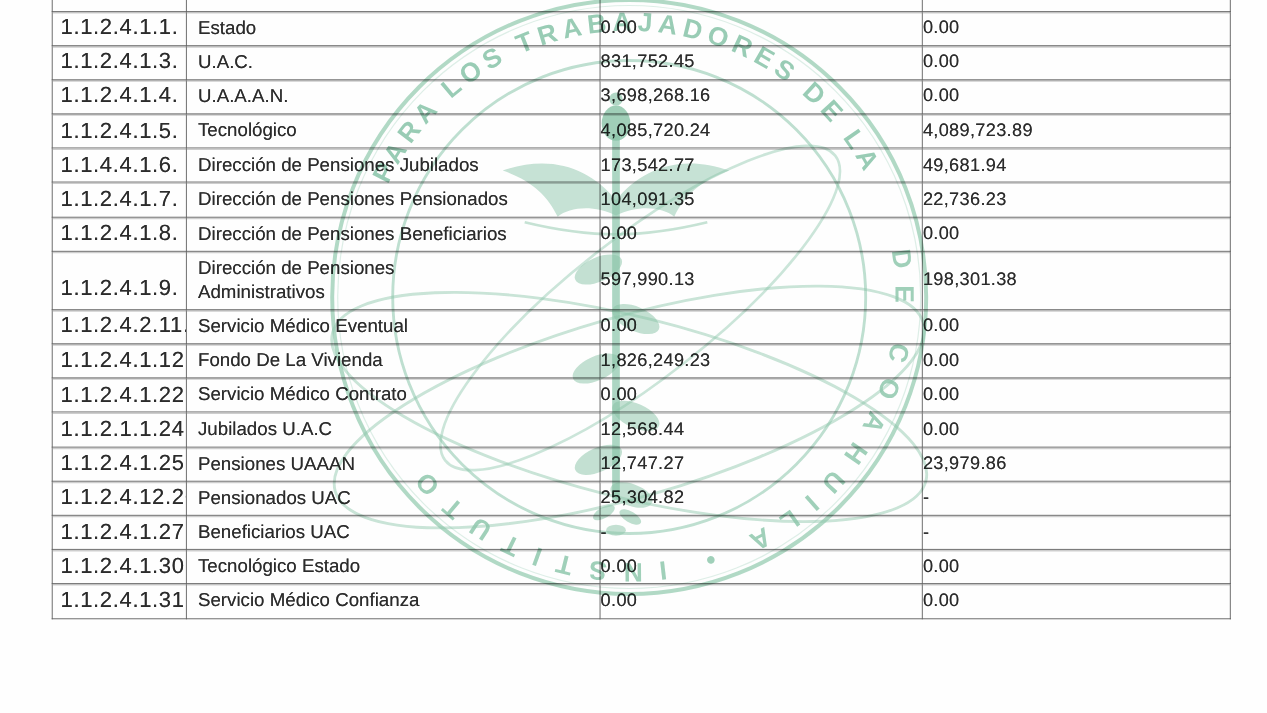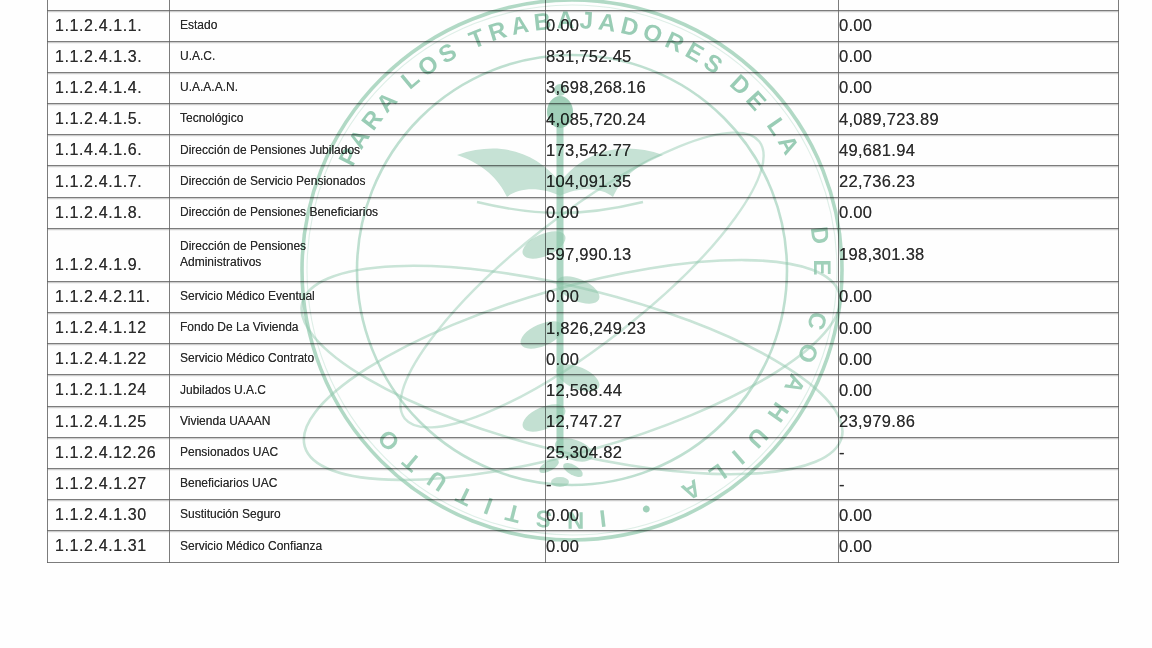--- a/index.html
+++ b/index.html
@@ -18,22 +18,22 @@
   .grid td{
     border:1.4px solid rgba(95,95,95,.82);
     box-shadow:inset 0 2.6px 0 -1.3px rgba(125,125,125,.38);
     padding:0;overflow:hidden;vertical-align:middle;
     color:#2b2b2b;text-shadow:0 0 .6px rgba(40,40,40,.7);
   }
   .grid tr{height:31.2px;}
   .grid tr.spacer{height:31.5px;}
   .grid tr.spacer td{box-shadow:none;}
   .grid tr.tall{height:53px;}
-  td.code{font-size:16px;letter-spacing:.6px;padding-left:7px;white-space:nowrap;}
-  td.name{font-size:12px;padding-left:10px;white-space:pre-line;line-height:1.3;}
+  td.code{font-size:20px;letter-spacing:.6px;padding-left:7px;white-space:nowrap;}
+  td.name{font-size:17px;padding-left:10px;white-space:pre-line;line-height:1.3;}
   td.val {font-size:16.5px;text-align:left;padding-right:11px;letter-spacing:.3px;white-space:nowrap;}
   tr.tall td.code{vertical-align:bottom;padding-bottom:7px;}
 
   
   .seal{
     position:absolute;left:252px;top:-50px;
     mix-blend-mode:multiply;opacity:.93;pointer-events:none;
   }
   .seal text{
     font-family:"Liberation Sans","DejaVu Sans",sans-serif;
@@ -84,21 +84,21 @@
       <td class="val">4,089,723.89</td>
     </tr>
         <tr>
       <td class="code">1.1.4.4.1.6.</td>
       <td class="name">Dirección de Pensiones Jubilados</td>
       <td class="val">173,542.77</td>
       <td class="val">49,681.94</td>
     </tr>
         <tr>
       <td class="code">1.1.2.4.1.7.</td>
-      <td class="name">Dirección de Servicio Pensionados</td>
+      <td class="name">Dirección de Pensiones Pensionados</td>
       <td class="val">104,091.35</td>
       <td class="val">22,736.23</td>
     </tr>
         <tr>
       <td class="code">1.1.2.4.1.8.</td>
       <td class="name">Dirección de Pensiones Beneficiarios</td>
       <td class="val">0.00</td>
       <td class="val">0.00</td>
     </tr>
         <tr class="tall">
@@ -127,39 +127,39 @@
       <td class="val">0.00</td>
     </tr>
         <tr>
       <td class="code">1.1.2.1.1.24</td>
       <td class="name">Jubilados U.A.C</td>
       <td class="val">12,568.44</td>
       <td class="val">0.00</td>
     </tr>
         <tr>
       <td class="code">1.1.2.4.1.25</td>
-      <td class="name">Vivienda UAAAN</td>
+      <td class="name">Pensiones UAAAN</td>
       <td class="val">12,747.27</td>
       <td class="val">23,979.86</td>
     </tr>
         <tr>
       <td class="code">1.1.2.4.12.26</td>
       <td class="name">Pensionados UAC</td>
       <td class="val">25,304.82</td>
       <td class="val">-</td>
     </tr>
         <tr>
       <td class="code">1.1.2.4.1.27</td>
       <td class="name">Beneficiarios UAC</td>
       <td class="val">-</td>
       <td class="val">-</td>
     </tr>
         <tr>
       <td class="code">1.1.2.4.1.30</td>
-      <td class="name">Sustitución Seguro</td>
+      <td class="name">Tecnológico Estado</td>
       <td class="val">0.00</td>
       <td class="val">0.00</td>
     </tr>
         <tr>
       <td class="code">1.1.2.4.1.31</td>
       <td class="name">Servicio Médico Confianza</td>
       <td class="val">0.00</td>
       <td class="val">0.00</td>
     </tr>
       </tbody>

